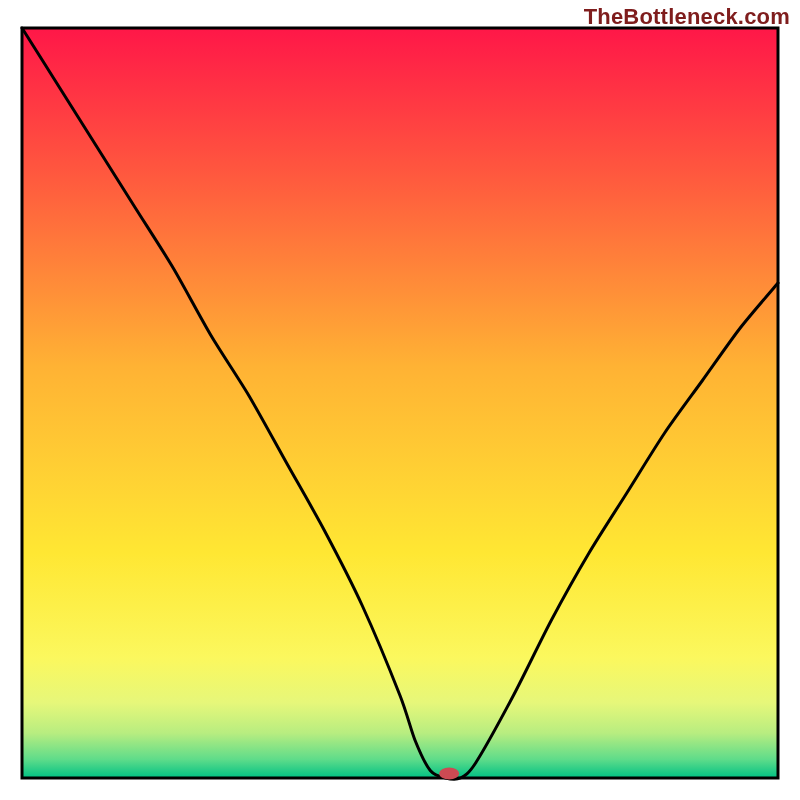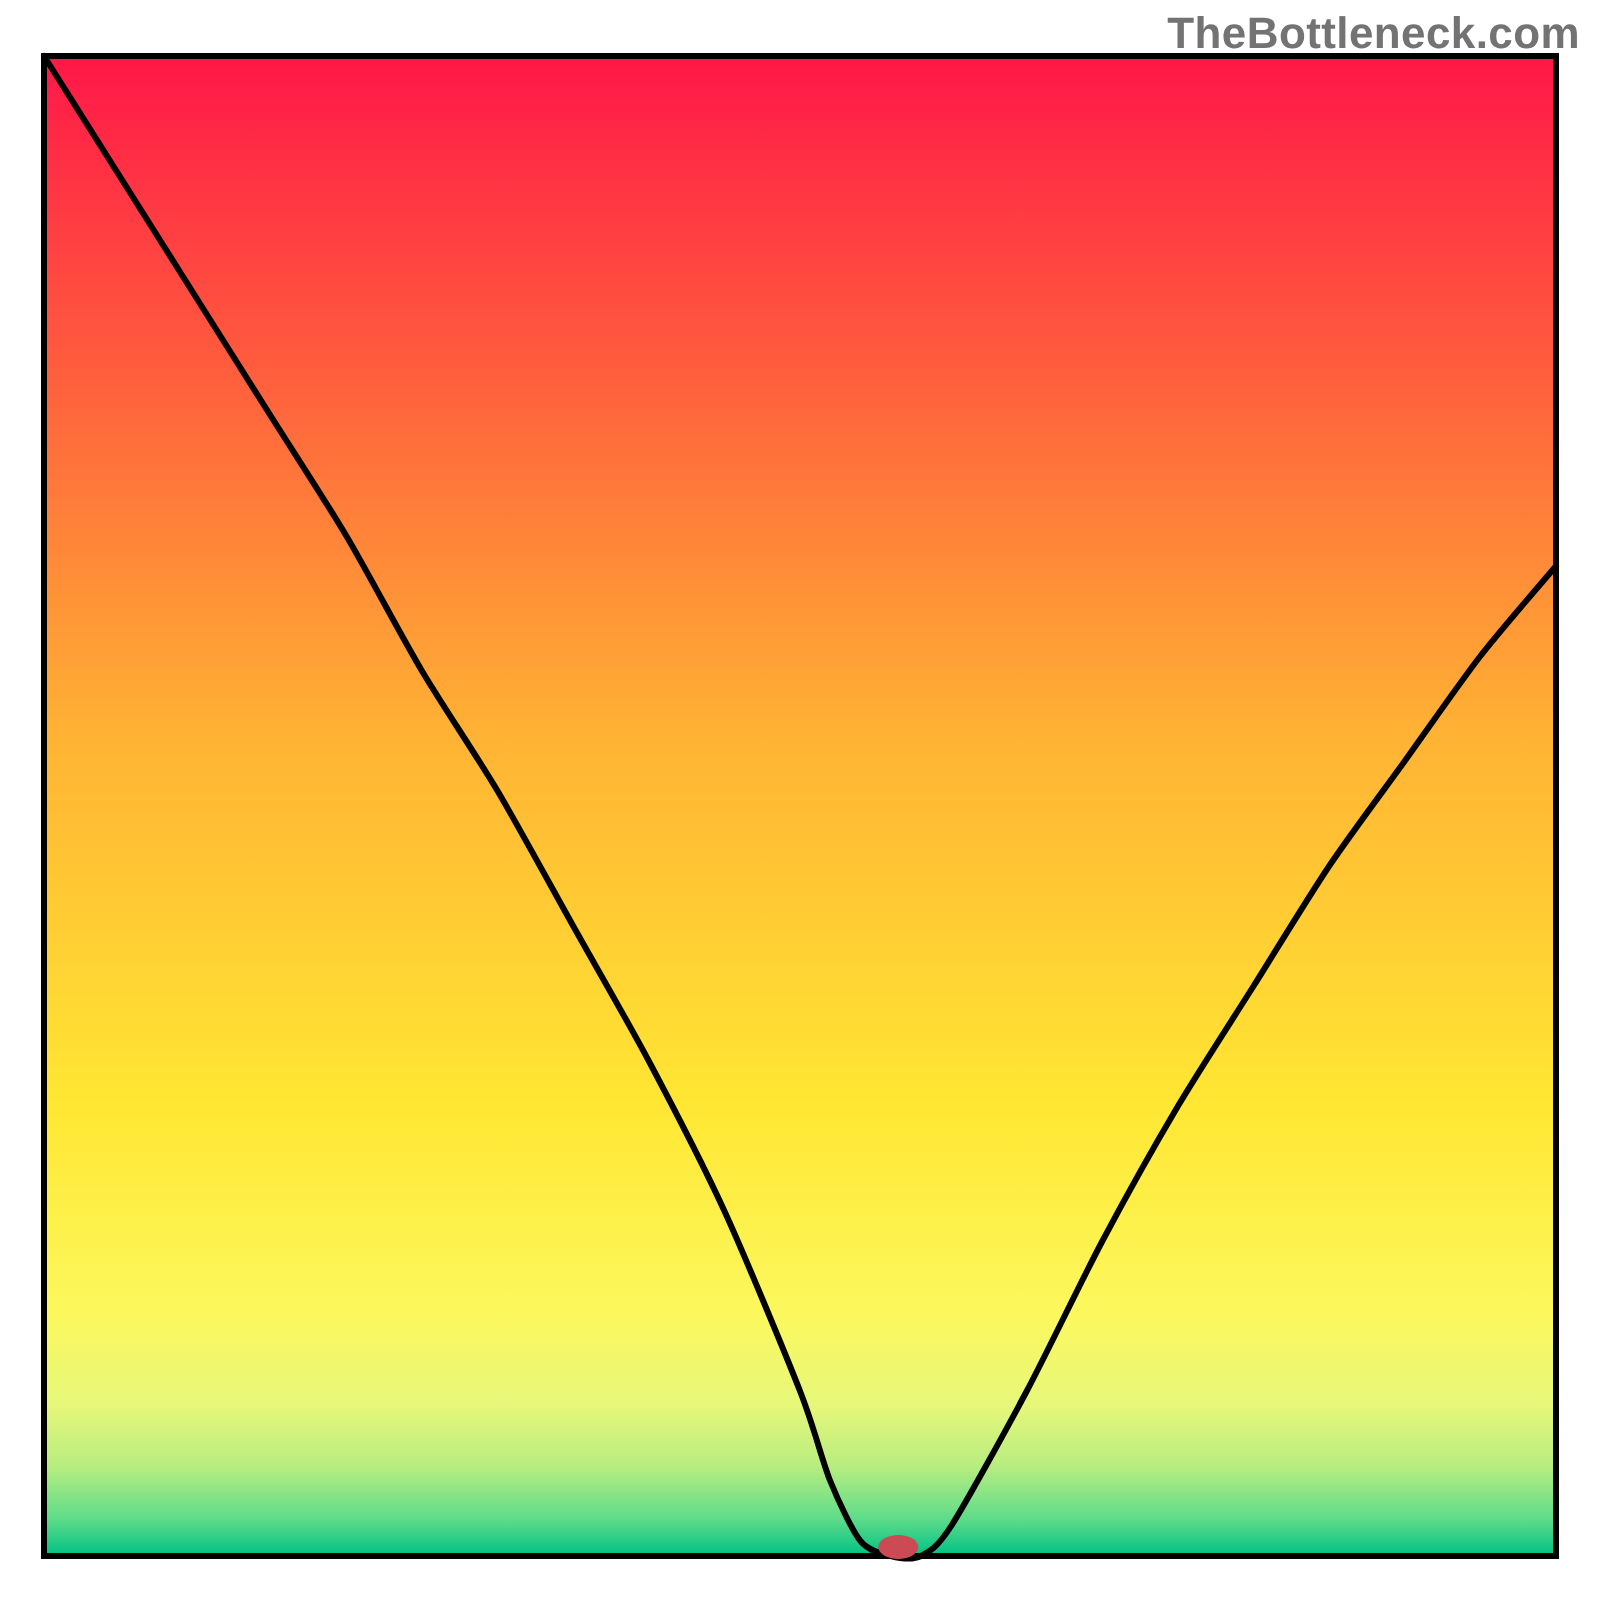--- a/index.html
+++ b/index.html
@@ -16,21 +16,21 @@
     width: 800px;
     height: 800px;
     box-sizing: border-box;
   }
   .attribution {
     position: absolute;
     top: 4px;
     right: 10px;
     font-size: 22px;
     font-weight: 600;
-    color: #737373;
+    color: #7f1d1d;
     letter-spacing: 0.2px;
     z-index: 3;
     user-select: none;
   }
   svg.plot {
     position: absolute;
     left: 0;
     top: 0;
     width: 800px;
     height: 800px;

